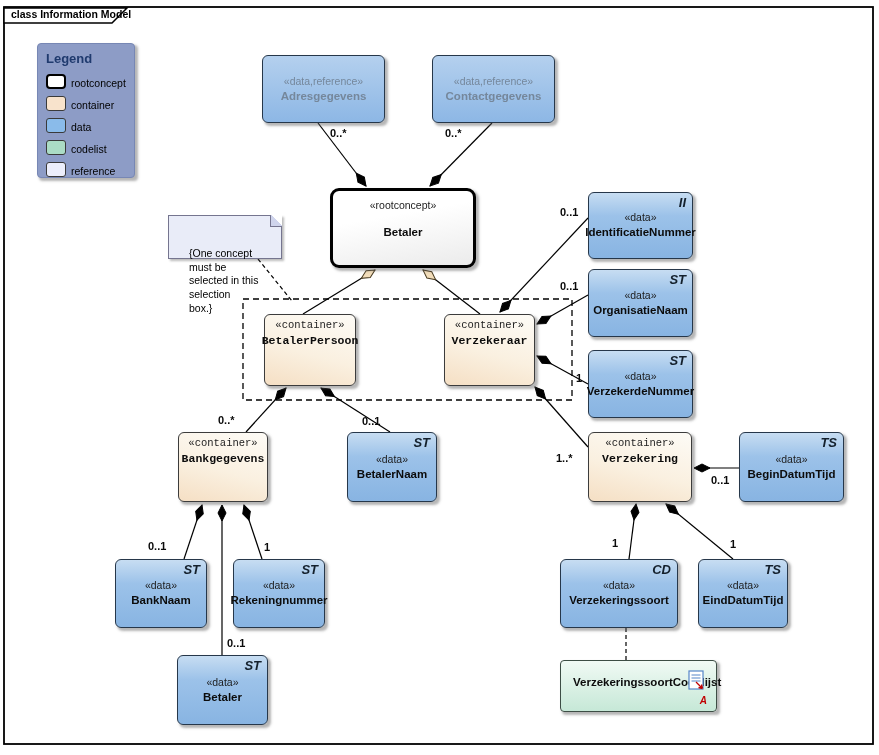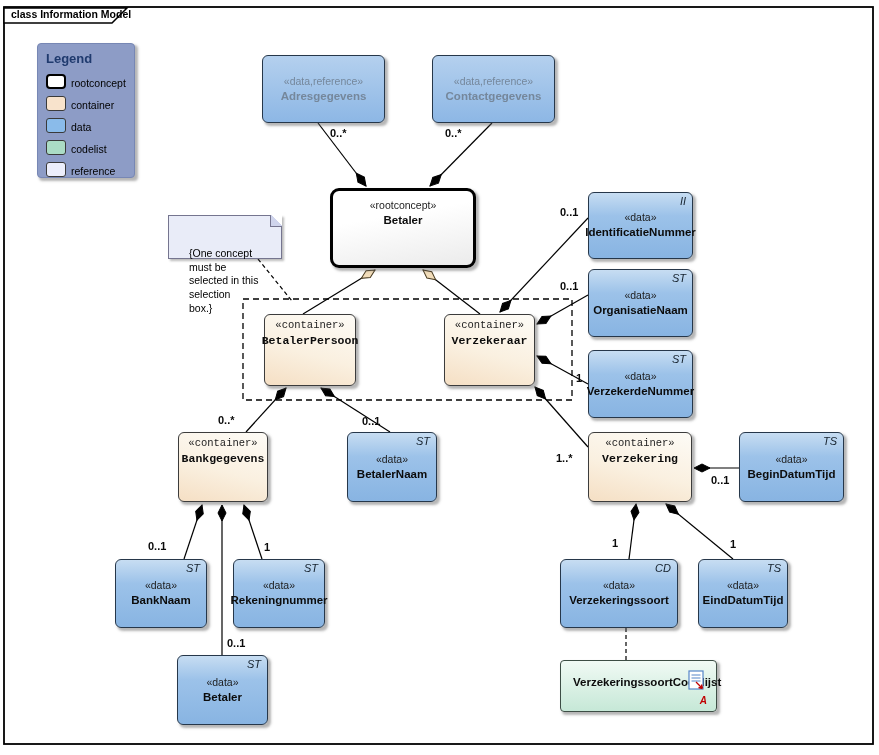--- a/index.html
+++ b/index.html
@@ -15,32 +15,32 @@
   
   .node{
     position:absolute;z-index:2;box-sizing:border-box;
     border:1.2px solid #26374a;border-radius:6px;
     box-shadow:2.5px 2.5px 2.5px rgba(90,90,90,.45);
     display:flex;flex-direction:column;align-items:center;justify-content:center;
     text-align:left;
   }
   .node .stype{font-size:10.5px;color:#1c1c1c;line-height:1.15;}
   .node .nname{font-size:11.5px;font-weight:bold;color:#0c0c0c;line-height:1.2;margin-top:3px;}
-  .node .ttag{position:absolute;top:2px;right:6px;font-size:11px;font-style:italic;font-weight:normal;color:#14202c;}
+  .node .ttag{position:absolute;top:2px;right:6px;font-size:13px;font-style:italic;font-weight:bold;color:#14202c;}
 
   .data-node{background:linear-gradient(180deg,#c7ddf2 0%,#9cc2e9 35%,#88b4e2 100%);}
   .ref-node{background:linear-gradient(180deg,#b4d0ee 0%,#8db7e5 100%);}
   .ref-node .stype,.ref-node .nname{color:#75879b;}
   .container-node{
     background:linear-gradient(195deg,#fdfbf6 0%,#faf0e0 55%,#f5dfc4 100%);
     border-color:#3c3c3c;justify-content:flex-start;padding-top:4px;font-family:Liberation Mono, monospace;
   }
   .root-node{
     background:linear-gradient(170deg,#ffffff 35%,#ebebeb 100%);
-    border:3px solid #000;border-radius:9px;justify-content:flex-start;padding-top:8px;
+    border:3px solid #000;border-radius:9px;justify-content:flex-start;padding-top:8px;gap:12px;
   }
   .codelist-node{
     background:linear-gradient(180deg,#f1faf5 0%,#d9f0e4 55%,#c6e8d7 100%);
     border-color:#3d4d45;border-radius:4px;justify-content:flex-start;align-items:flex-start;
   }
   .codelist-node .nname{margin:15px 0 0 12px;}
   .codelist-node .doc-icon{position:absolute;top:9px;right:11px;}
   .codelist-node .amarker{position:absolute;right:9px;bottom:5px;color:#c00000;font-size:10px;font-weight:bold;font-style:italic;}
 
   

